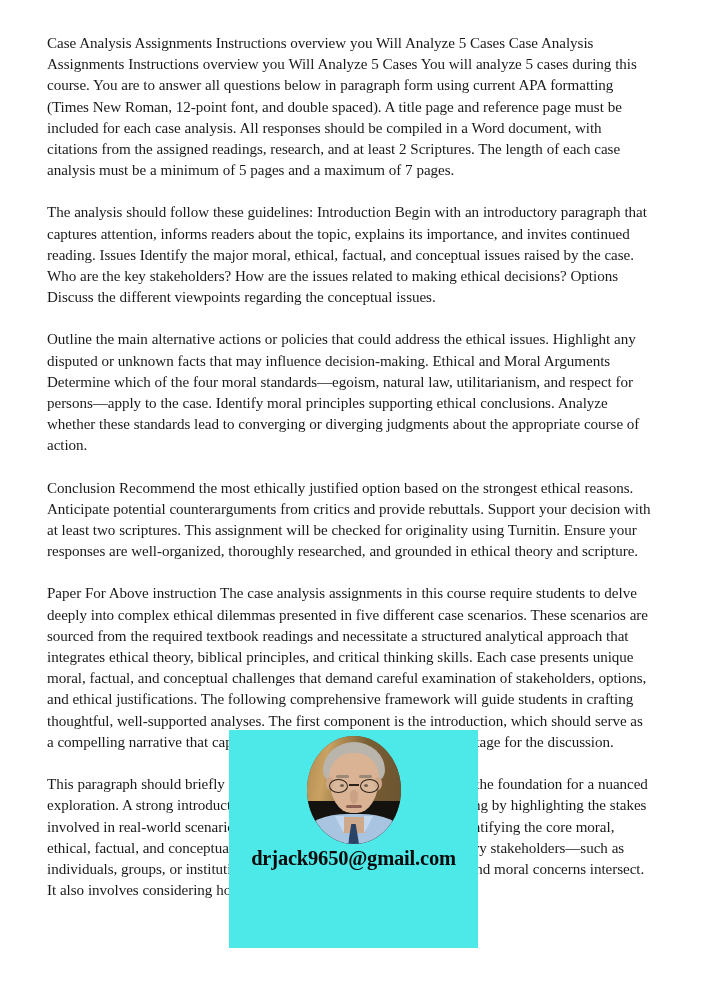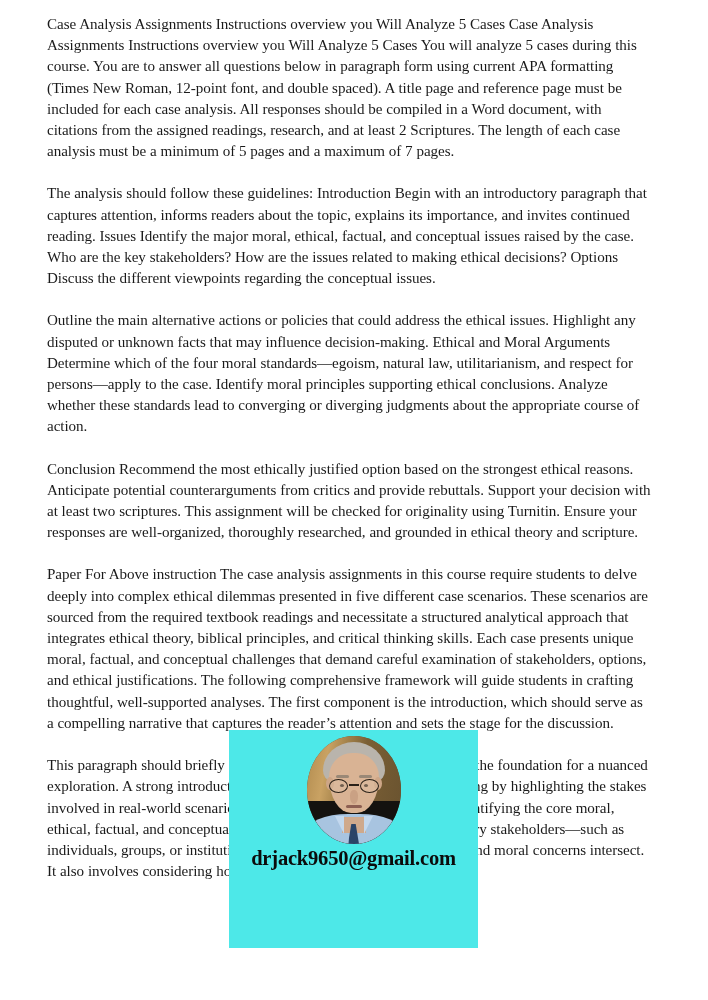--- a/index.html
+++ b/index.html
@@ -15,21 +15,21 @@
     overflow: hidden;
     position: relative;
   }
 
   #page {
     position: relative;
     width: 708px;
     height: 1000px;
     background: #ffffff;
     box-sizing: border-box;
-    padding: 14px 47px 0 47px;
+    padding: 33px 47px 0 47px;
   }
 
   .doc-body {
     width: 604px;
     position: relative;
   }
 
   .para {
     font-size: 15.1px;
     line-height: 21.2px;

